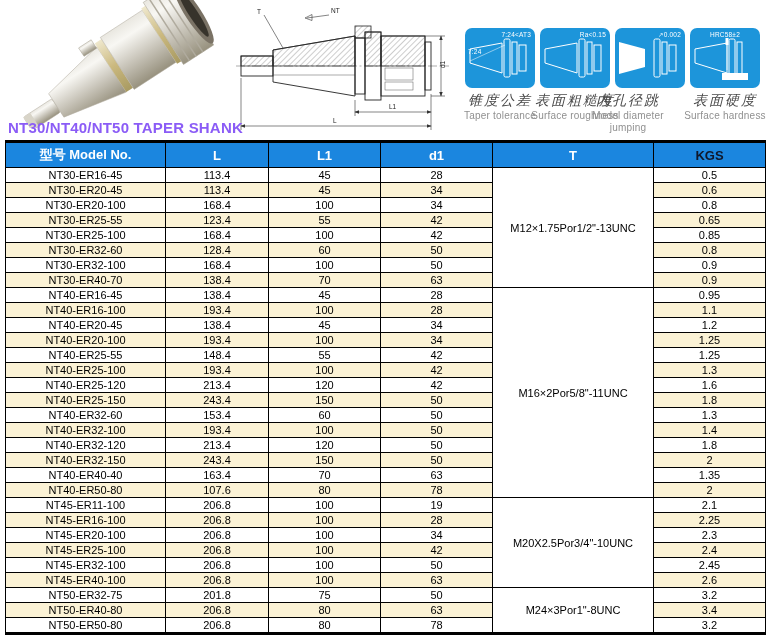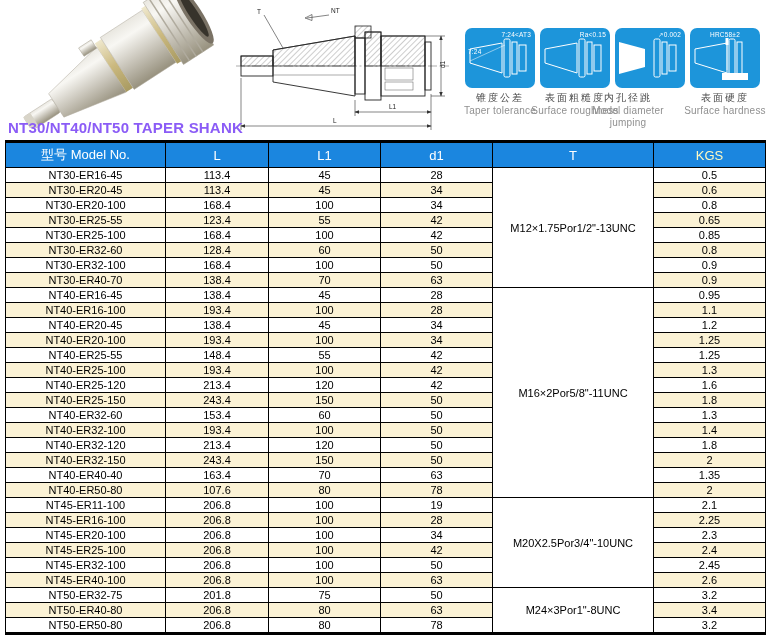--- a/index.html
+++ b/index.html
@@ -18,37 +18,37 @@
   }
   .fbox svg{position:absolute;left:0;top:0;width:70px;height:60px;}
   .fbox .ann{
     position:absolute;font-size:6.5px;color:#ffffff;white-space:nowrap;
     letter-spacing:.2px;
   }
   .ann.tr{top:3px;right:4px;}
   .ann.left{top:20px;left:3px;}
   .ann.ctr{top:3px;left:0;right:0;text-align:center;}
   .fcap{position:absolute;top:92px;width:96px;text-align:center;line-height:1.25;}
-  .fcap .zh{font-size:10px;color:#4a4a4a;letter-spacing:2px;display:block;}
+  .fcap .zh{font-size:14px;color:#4a4a4a;letter-spacing:2px;display:block;font-style:italic;}
   .fcap .en{font-size:10px;color:#909090;display:block;letter-spacing:.2px;}
 
   .title{
     position:absolute;left:8px;top:119px;
     font-size:15px;font-weight:bold;color:#8b5cf6;letter-spacing:.2px;
   }
 
   
   .tablewrap{position:absolute;left:5px;top:140px;width:760px;}
   table.spec{
     border-collapse:collapse;table-layout:fixed;width:760px;
     border-top:3px solid #000;border-bottom:3px solid #000;
   }
   table.spec th{
     height:24px;border:1px solid #000;
-    color:#fff;font-size:13px;font-weight:normal;text-align:center;
+    color:#fff;font-size:13px;font-weight:bold;text-align:center;
     padding:0;
   }
   table.spec td{
     height:14px;line-height:14px;border:1px solid #000;
     font-size:11px;color:#000;text-align:center;
     padding:0;white-space:nowrap;overflow:hidden;background:#fff;
   }
   table.spec tr.alt td{background:#fbf2d5;}
   table.spec td.t-cell{background:#fff !important;font-size:11px;}
 
@@ -223,21 +223,21 @@
         <col style="width: 161px;">
         <col style="width: 112px;">
       </colgroup>
     <thead>
         <tr>
           <th style="background: rgb(27, 134, 223); color: rgb(255, 255, 255);">型号 Model No.</th>
           <th style="background: rgb(27, 134, 223); color: rgb(255, 255, 255);">L</th>
           <th style="background: rgb(27, 134, 223); color: rgb(255, 255, 255);">L1</th>
           <th style="background: rgb(27, 134, 223); color: rgb(255, 255, 255);">d1</th>
           <th style="background: rgb(27, 134, 223); color: rgb(255, 255, 255);">T</th>
-          <th style="background: rgb(27, 134, 223); color: #fef9c3;">KGS</th>
+          <th style="background: rgb(27, 134, 223); color: #0f172a;">KGS</th>
         </tr>
       </thead>
     <tbody>
         <tr>
           <td>NT30-ER16-45</td>
           <td>113.4</td>
           <td>45</td>
           <td>28</td>
           <td rowspan="8" class="t-cell">M12×1.75Por1/2"-13UNC</td>
           <td>0.5</td>

